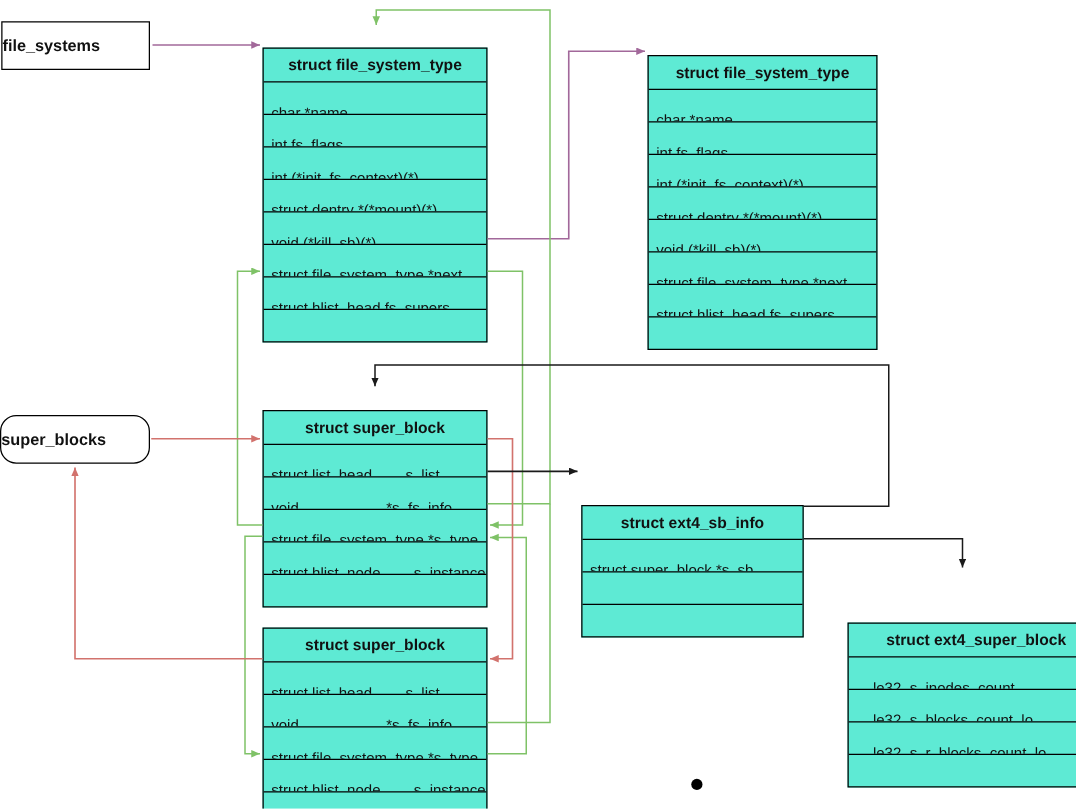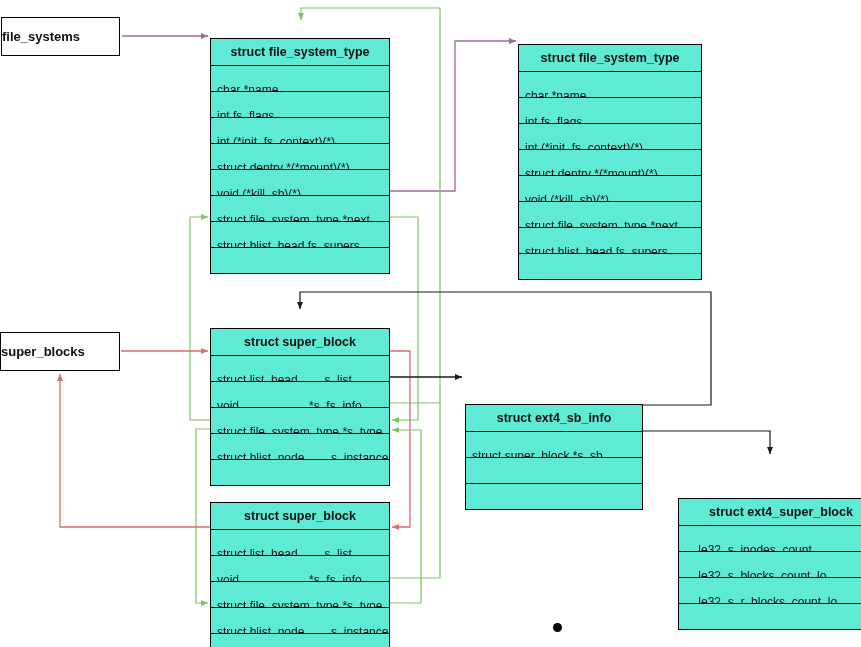--- a/index.html
+++ b/index.html
@@ -7,21 +7,21 @@
     position:relative;width:861px;height:647px;background:#ffffff;overflow:hidden;
     font-family:"Liberation Sans",sans-serif;color:#111;
   }
   svg.wires{position:absolute;left:0;top:0;width:861px;height:647px;pointer-events:none;z-index:3;}
   .nbox{
     position:absolute;border:1.5px solid #000;background:#fff;box-sizing:border-box;
     display:flex;align-items:center;justify-content:flex-start;
     font-weight:bold;font-size:13px;z-index:2;
   }
   #box-fs{left:1px;top:17px;width:119px;height:39px;}
-  #box-sb{left:0px;top:332px;width:120px;height:39px;}
+  #box-sb{left:0px;top:332px;width:120px;height:39px;border-radius:13px;}
   .stable{position:absolute;border:1px solid #000;background:#5eead4;box-sizing:border-box;z-index:2;margin-top:16px;}
   .stable .trow{
     height:26px;line-height:25px;padding:12px 6px;border-top:1px solid #000;
     font-size:12px;white-space:pre;overflow:hidden;box-sizing:border-box;
   }
   .stable .thead{
     border-top:none;text-align:center;font-weight:bold;font-size:12.5px;line-height:26px;padding:0 2px;
   }
   #t-fst1{left:210px;top:22px;width:180px;}
   #t-fst2{left:518px;top:28px;width:184px;}

